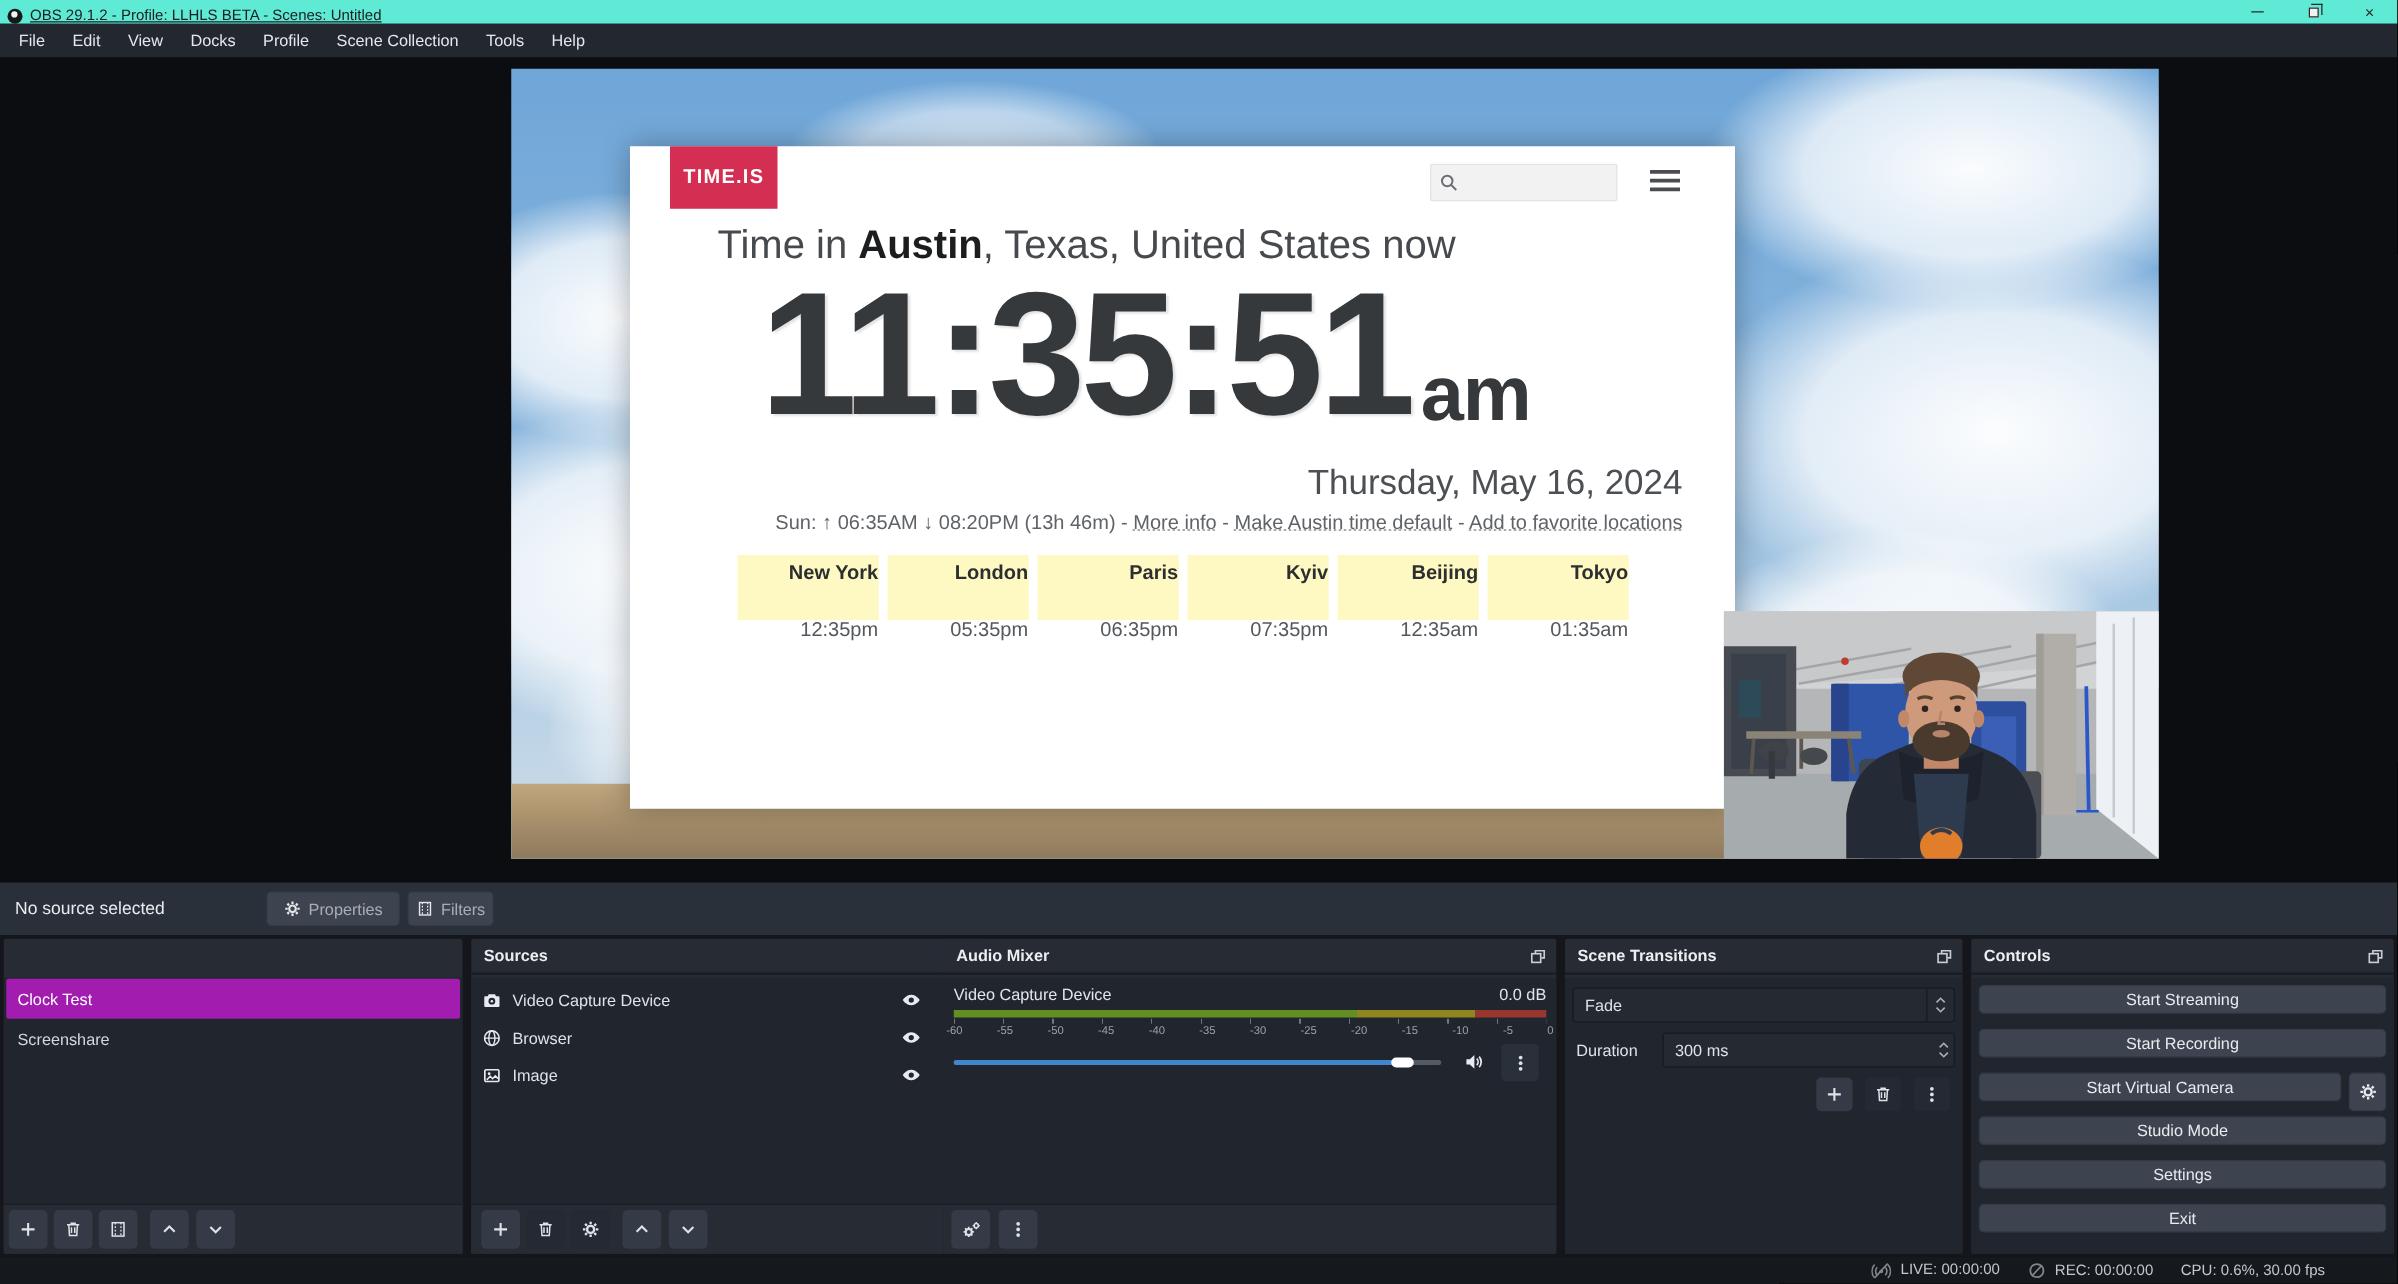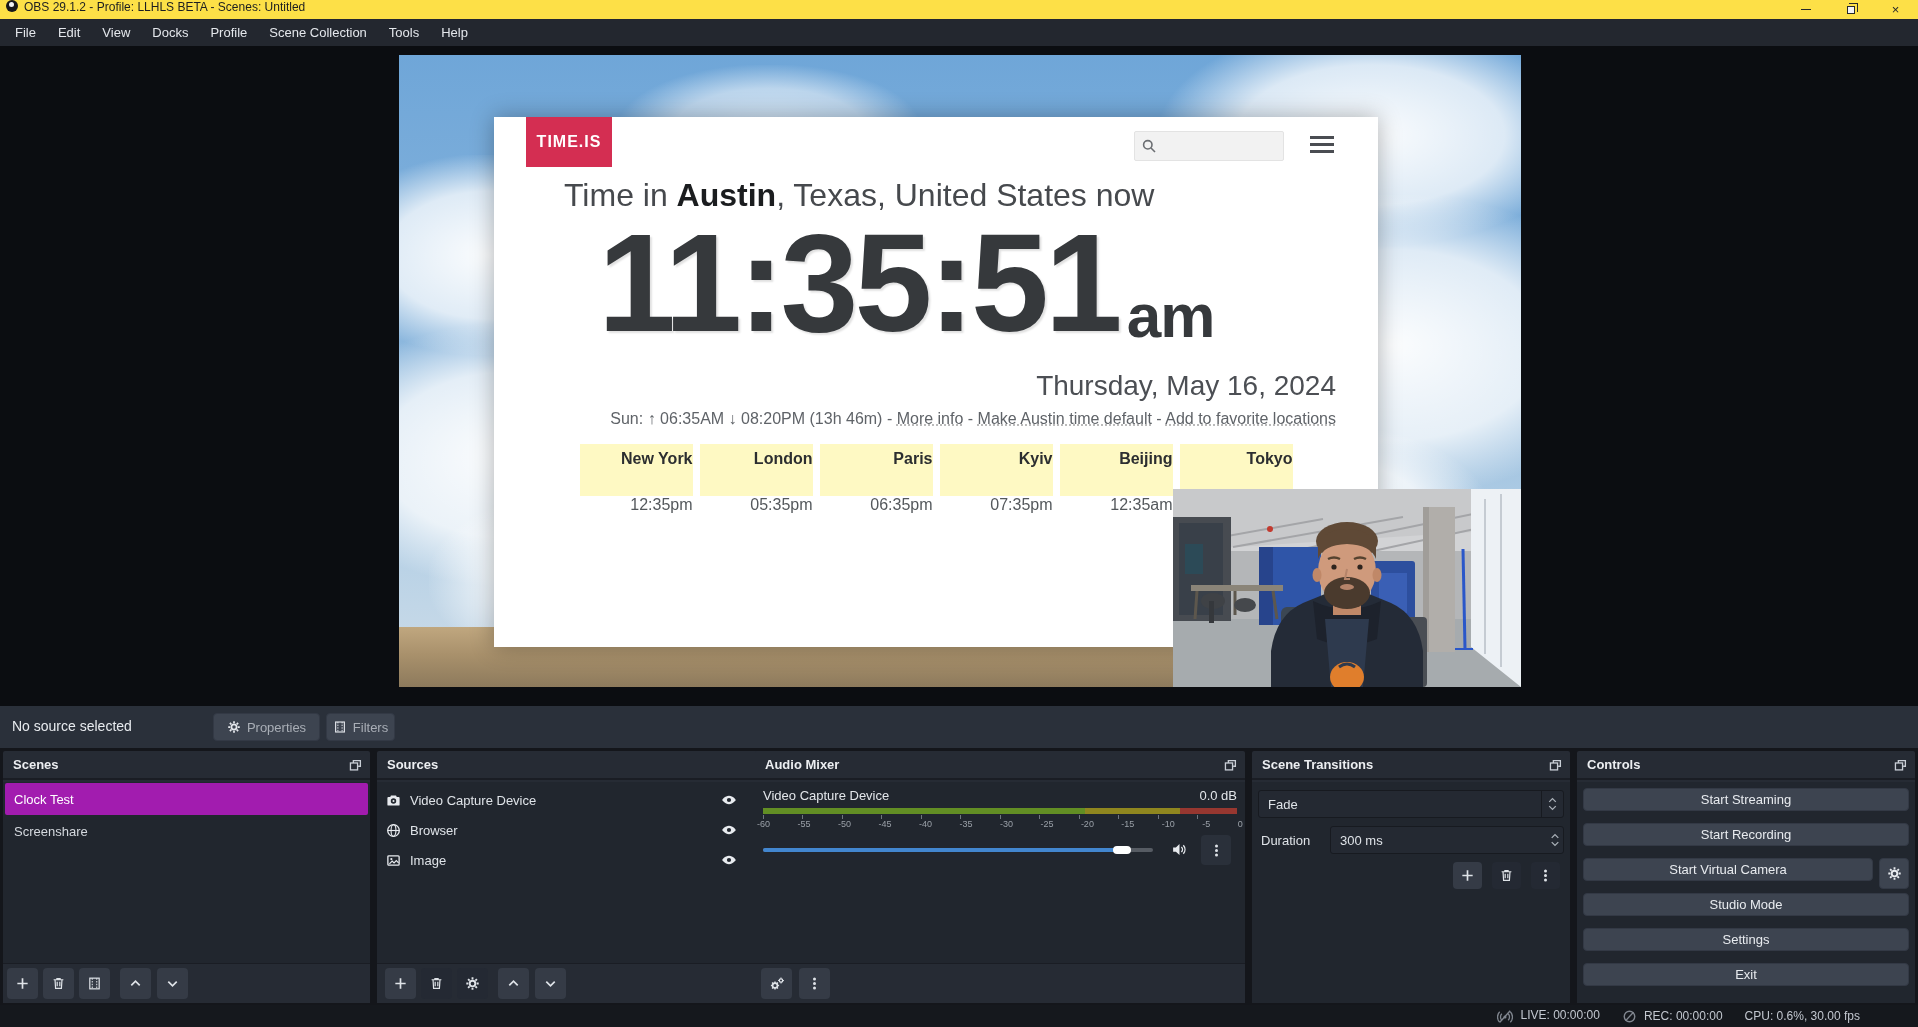--- a/index.html
+++ b/index.html
@@ -2,39 +2,39 @@
 <html><head>
 <meta charset="utf-8">
 <style>
   * { margin:0; padding:0; box-sizing:border-box; }
   html,body { background:#000; }
   .app { position:relative; width:1918px; height:1027px; overflow:hidden;
          background:#0d0f13; font-family:"Liberation Sans", sans-serif; }
 
   
   .titlebar { position:absolute; left:0; top:0; width:100%; height:19px;
-              background:#fde047; display:flex; align-items:flex-start; color:#1c1e21; }
+              background:#5eead4; display:flex; align-items:flex-end; color:#1c1e21;text-decoration:underline; }
   .obslogo { width:12px; height:12px; border-radius:50%; background:#17181a; margin:0 6px 0 6px; position:relative; }
   .obslogo::after { content:""; position:absolute; left:2.5px; top:2px; width:5px; height:5px;
                     border-radius:50%; background:#f1f2f4; }
   .titlebar .title { font-size:12px; }
   .winbtns { position:absolute; right:0; top:0; height:19px; display:flex; }
   .winbtn { width:45px; height:19px; display:flex; align-items:center; justify-content:center; color:#26282b; font-size:13px; }
   .ic-min { width:10px; height:0; border-top:1.2px solid #26282b; }
   .ic-restore { width:8px; height:8px; border:1.2px solid #26282b; position:relative; background:#f1f2f4; }
   .ic-restore::before { content:""; position:absolute; left:1.5px; top:-3.5px; width:8px; height:8px; border:1.2px solid #26282b; border-left:none; border-bottom:none; }
 
   
   .menubar { position:absolute; left:0; top:19px; width:100%; height:27px; background:#23272f;
              display:flex; align-items:center; padding-left:4px; }
   .menuitem { color:#e4e7ec; font-size:13px; padding:12px 11px; line-height:27px; }
 
   
   .preview-area { position:absolute; left:0; top:46px; width:100%; height:660px; background:#0b0d11; }
-  .video { position:absolute; left:399px; top:9px; width:1122px; height:632px; overflow:hidden;
+  .video { position:absolute; left:409px; top:9px; width:1318px; height:632px; overflow:hidden;
            background:linear-gradient(180deg,#6fa6d8 0%, #85b3dc 40%, #b9d2e6 80%, #cfdde9 100%); }
   .cloud { position:absolute; background:radial-gradient(ellipse at center, rgba(255,255,255,.97) 0%, rgba(255,255,255,.75) 45%, rgba(255,255,255,0) 72%); }
   .c1{ left:-70px; top:100px; width:320px; height:200px; }
   .c2{ left:-90px; top:270px; width:400px; height:260px; }
   .c3{ left:30px;  top:430px; width:360px; height:190px; }
   .c4{ right:-60px; top:-30px; width:420px; height:220px; }
   .c5{ right:-110px; top:140px; width:480px; height:300px; }
   .c6{ right:30px; top:370px; width:340px; height:190px; }
   .c7{ left:220px; top:10px; width:300px; height:130px; opacity:.7; }
   .desert { position:absolute; left:0; bottom:0; width:100%; height:60px;
@@ -383,26 +383,20 @@
       <svg width="14" height="14">
           <use href="#i-film"></use>
         </svg>
       <span>Filters</span>
     </div>
   </div>
 
   <div class="docks">
 
     <div class="panel p-scenes">
-      <div class="ph">
-        <span class="pt">Scenes</span>
-        <svg class="pop" width="15" height="15">
-            <use href="#i-popup"></use>
-          </svg>
-      </div>
       <div class="pbody">
         <div class="listrow sel" style="top:1px">Clock Test</div>
         <div class="listrow" style="top:33px">Screenshare</div>
         <div class="ptool">
           <div class="tbtn" style="left:4px">
               <svg width="15" height="15">
                 <use href="#i-plus"></use>
               </svg>
             </div>
           <div class="tbtn" style="left:40px">

